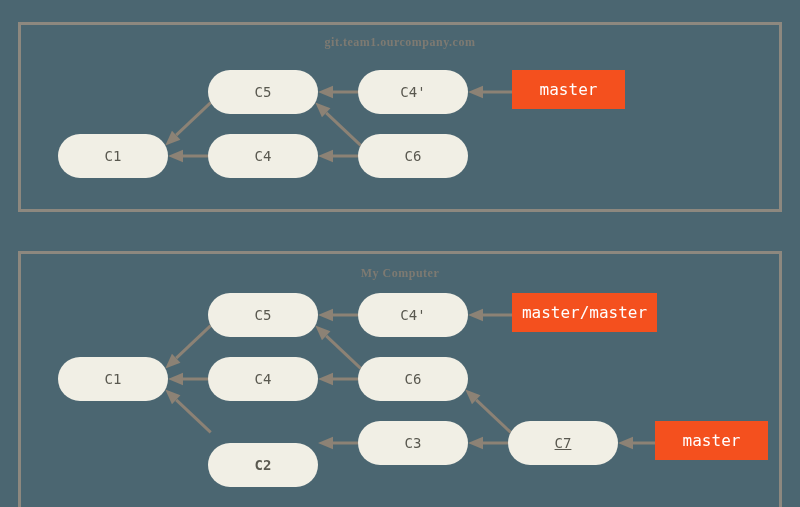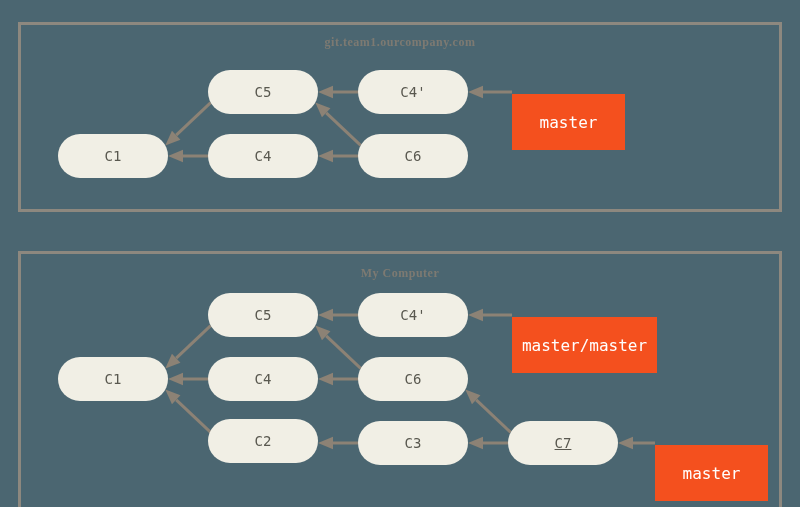--- a/index.html
+++ b/index.html
@@ -58,33 +58,32 @@
     display: flex;
     align-items: center;
     justify-content: center;
     box-sizing: border-box;
     user-select: none;
   }
 
   
   .ref-label {
     position: absolute;
-    height: 56px;
+    height: 39px;
     background: #f4501e;
     color: #ffffff;
     font-family: "DejaVu Sans Mono", "Liberation Mono", monospace;
     font-size: 16px;
     display: flex;
     align-items: center;
     justify-content: center;
     box-sizing: border-box;
     padding: 0 14px;
     white-space: nowrap;
     user-select: none;
-    margin-top: 24px;
   }
 
   
   .arrow-layer {
     position: absolute;
     left: 0; top: 0;
     width: 800px;
     height: 507px;
     pointer-events: none;
   }
@@ -166,21 +165,21 @@
       </div>
       <div class="node" style="left: 358px; top: 357px;">
         <span>C6</span>
       </div>
       <div class="node" style="left: 208px; top: 293px;">
         <span>C5</span>
       </div>
       <div class="node" style="left: 358px; top: 293px;">
         <span>C4'</span>
       </div>
-      <div class="node" style="left: 208px; top: 419px;">
+      <div class="node" style="left: 208px; top: 443px; font-weight: bold;">
         <span>C2</span>
       </div>
       <div class="node" style="left: 358px; top: 421px;">
         <span>C3</span>
       </div>
       <div class="node" style="left: 508px; top: 421px; text-decoration: underline;">
         <span>C7</span>
       </div>
       <div class="ref-label" style="left: 512px; top: 293px; width: 145px;">
         <span>master/master</span>

